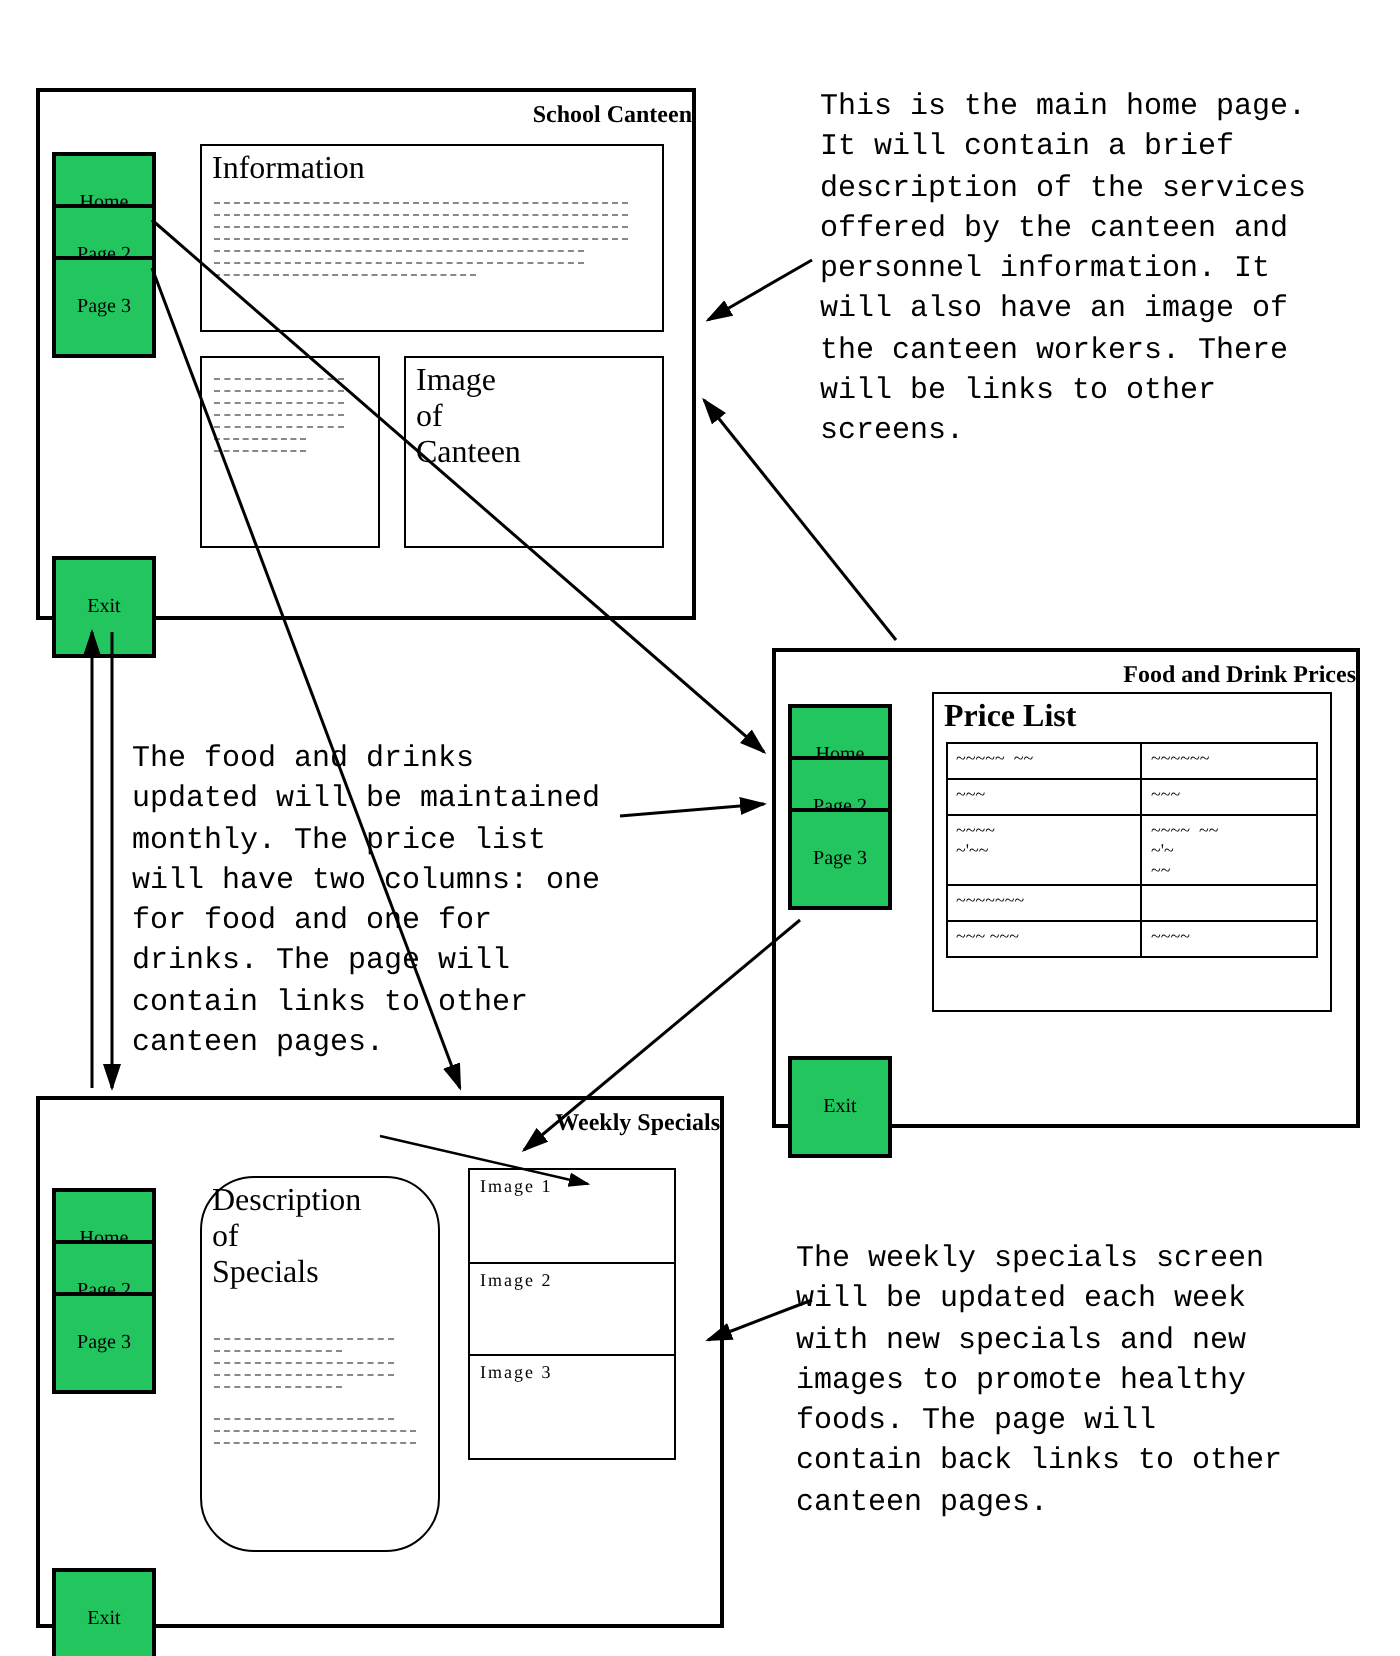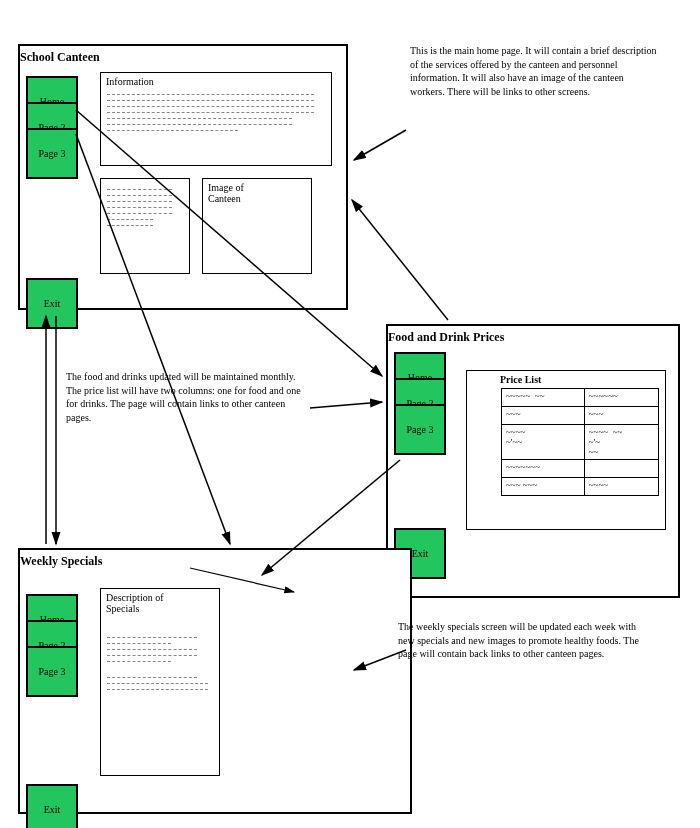--- a/index.html
+++ b/index.html
@@ -12,58 +12,58 @@
     font-size: 11px;
     background: #fff;
     color: #000;
   }
   .wireframe {
     position: absolute;
     border: 2px solid #000;
     background: #fff;
   }
   .wf-title {
-    text-align: left;
+    text-align: right;
     font-weight: bold;
     font-size: 12px;
     padding: 4px 0 6px 0;
   }
   .nav-btn {
     position: absolute;
     border: 2px solid #000;
     background: #22c55e;
     padding: 18px 4px;
     font-size: 10px;
     width: 52px;
     text-align: center;
   }
   .panel {
     position: absolute;
     border: 1.5px solid #000;
     background: #fff;
   }
   .panel-title {
-    font-size: 10px;
+    font-size: 16px;
     padding: 3px 5px;
   }
   .squiggle-lines {
     padding: 2px 6px;
   }
   .squiggle {
     height: 3px;
     border-bottom: 1px dashed #888;
     margin-bottom: 3px;
   }
   .squiggle.short { width: 60%; }
   .squiggle.med { width: 85%; }
   .squiggle.full { width: 95%; }
   .caption {
     position: absolute;
-    font-family: Liberation Serif, serif;
-    font-size: 10px;
+    font-family: Liberation Mono, monospace;
+    font-size: 15px;
     line-height: 1.35;
   }
   .price-table {
     width: 100%;
     border-collapse: collapse;
     font-size: 9px;
   }
   .price-table td {
     border: 1px solid #000;
     height: 18px;
@@ -114,36 +114,36 @@
       <div class="squiggle med"></div>
         <div class="squiggle med"></div>
       <div class="squiggle med"></div>
         <div class="squiggle med"></div>
       <div class="squiggle med"></div>
         <div class="squiggle short"></div>
       <div class="squiggle short"></div>
     </div>
   </div>
 
-  <div class="panel" style="left:182px; top:132px; width:110px; height:96px;">
+  <div class="panel" style="left:182px; top:132px; width:130px; height:96px;">
     <div class="panel-title" style="width:60px;">Image of Canteen</div>
   </div>
 </div>
 
 <div class="caption" style="left:410px; top:44px; width:250px;">This is the main home page.  It will contain a brief description of the services offered by the canteen and personnel information.  It will also have an image of the canteen workers.  There will be links to other screens.</div>
 
-<div class="wireframe" style="left:386px; top:324px; width:294px; height:274px;">
+<div class="wireframe" style="left:386px; top:324px; width:294px; height:240px;">
   <div class="wf-title">Food and  Drink  Prices</div>
 
   <div class="nav-btn" style="left:6px; top:26px;">Home</div>
   <div class="nav-btn" style="left:6px; top:52px;">Page 2</div>
   <div class="nav-btn" style="left:6px; top:78px;">Page 3</div>
   <div class="nav-btn" style="left:6px; top:202px;">Exit</div>
 
-  <div class="panel" style="left:78px; top:44px; width:200px; height:160px;padding-left:28px;">
+  <div class="panel" style="left:78px; top:20px; width:200px; height:160px;">
     <div class="panel-title" style="font-weight:bold;">Price List</div>
     <div style="padding:0 6px;">
       <table class="price-table">
         <tbody>
             <tr>
               <td>~~~~~&nbsp;&nbsp;~~</td>
               <td>~~~~~~</td>
             </tr>
         <tr>
               <td>~~~</td>
@@ -162,43 +162,48 @@
               <td>~~~~</td>
             </tr>
       </tbody>
         </table>
     </div>
   </div>
 </div>
 
 <div class="caption" style="left:66px; top:370px; width:240px;">The food and drinks updated will be maintained monthly.  The price list will have two columns: one for food and one for drinks. The page will contain links to other canteen pages.</div>
 
-<div class="wireframe" style="left:18px; top:548px; width:394px; height:266px;">
+<div class="wireframe" style="left:18px; top:548px; width:344px; height:266px;">
   <div class="wf-title">Weekly Specials</div>
 
   <div class="nav-btn" style="left:6px; top:44px;">Home</div>
   <div class="nav-btn" style="left:6px; top:70px;">Page 2</div>
   <div class="nav-btn" style="left:6px; top:96px;">Page 3</div>
   <div class="nav-btn" style="left:6px; top:234px;">Exit</div>
 
-  <div class="panel" style="left:80px; top:38px; width:120px; height:188px;">
+  <div class="panel" style="left:80px; top:38px; width:120px; height:188px;border-radius:27px;">
     <div class="panel-title" style="width:80px;">Description of Specials</div>
     <div class="squiggle-lines" style="padding-top:18px;">
       <div class="squiggle med"></div>
         <div class="squiggle short"></div>
       <div class="squiggle med"></div>
         <div class="squiggle med"></div>
       <div class="squiggle short"></div>
       <div style="height:10px;"></div>
       <div class="squiggle med"></div>
         <div class="squiggle full"></div>
       <div class="squiggle full"></div>
     </div>
   </div>
 
+  <div class="panel" style="left:214px; top:34px; width:104px; height:146px;">
+    <div class="img-stack-cell">Image 1</div>
+    <div class="img-stack-cell">Image 2</div>
+    <div class="img-stack-cell">Image 3</div>
+  </div>
 </div>
 
 <div class="caption" style="left:398px; top:620px; width:250px;">The weekly specials screen will be updated each week with new specials and new images to promote healthy foods.  The page will contain back links to other canteen pages.</div>
 
 <svg class="arrows">
   <defs>
     <marker id="ah" markerWidth="10" markerHeight="10" refX="8" refY="3" orient="auto">
       <path d="M0,0 L0,6 L9,3 z" fill="#000"></path>
     </marker>
   </defs>

